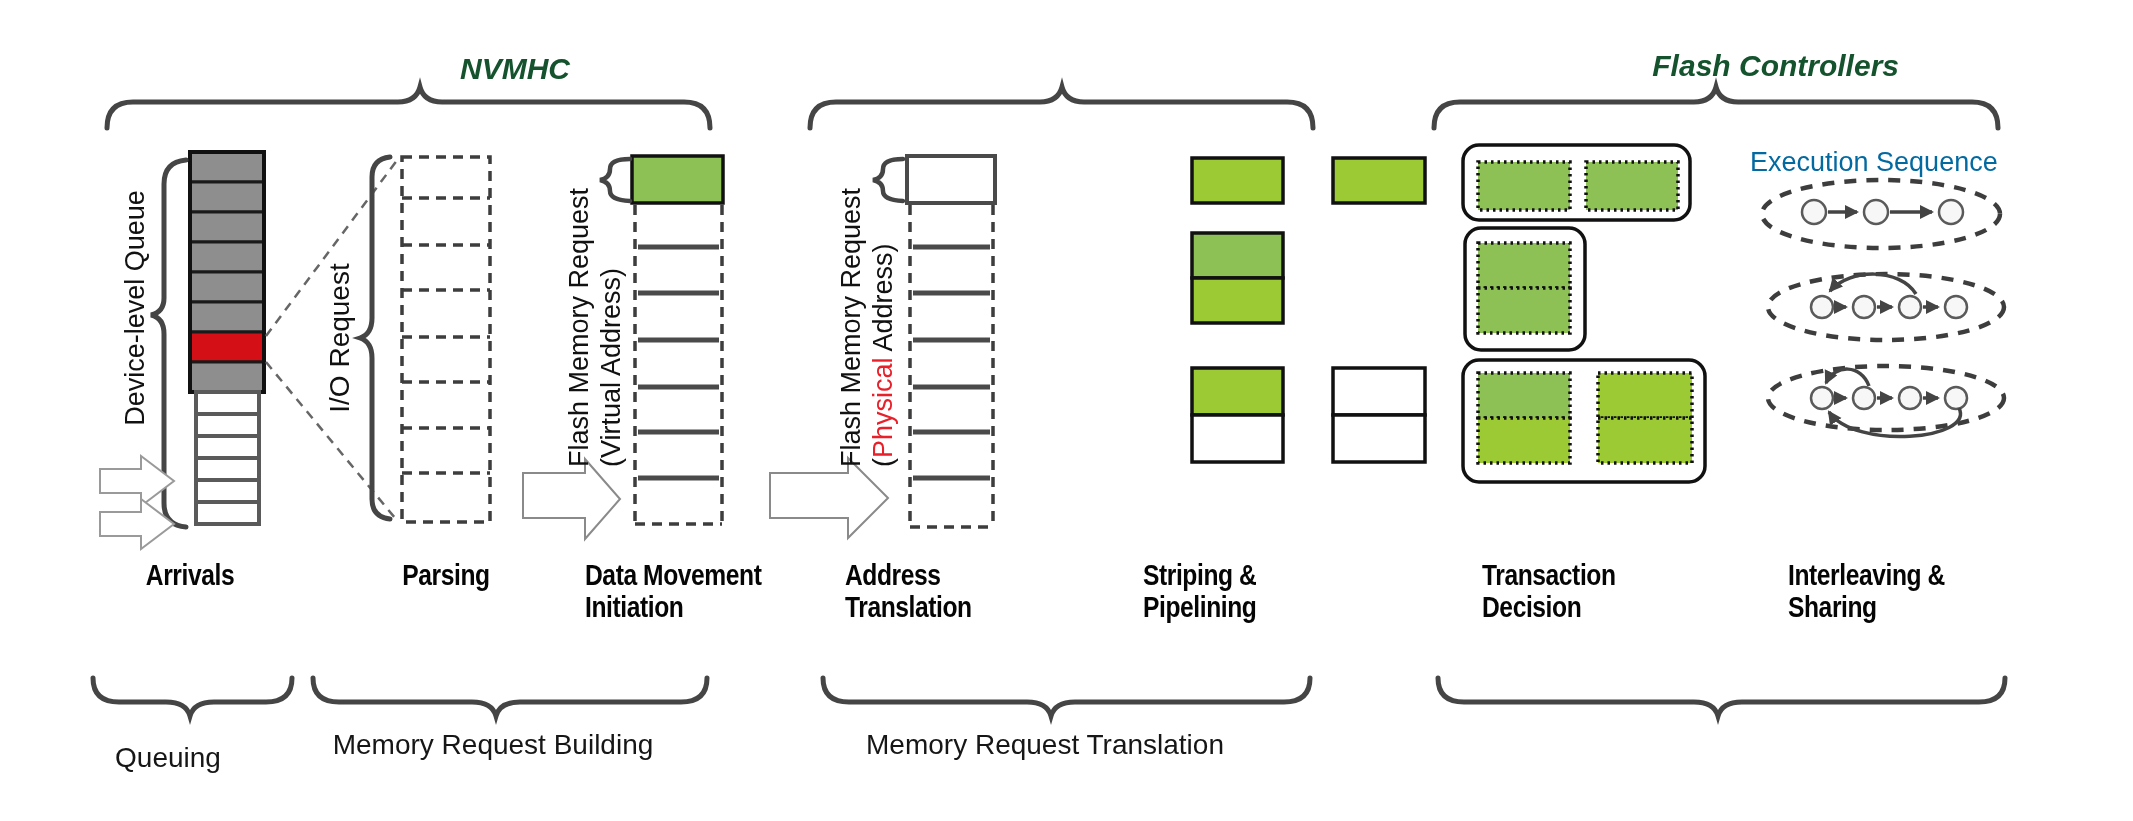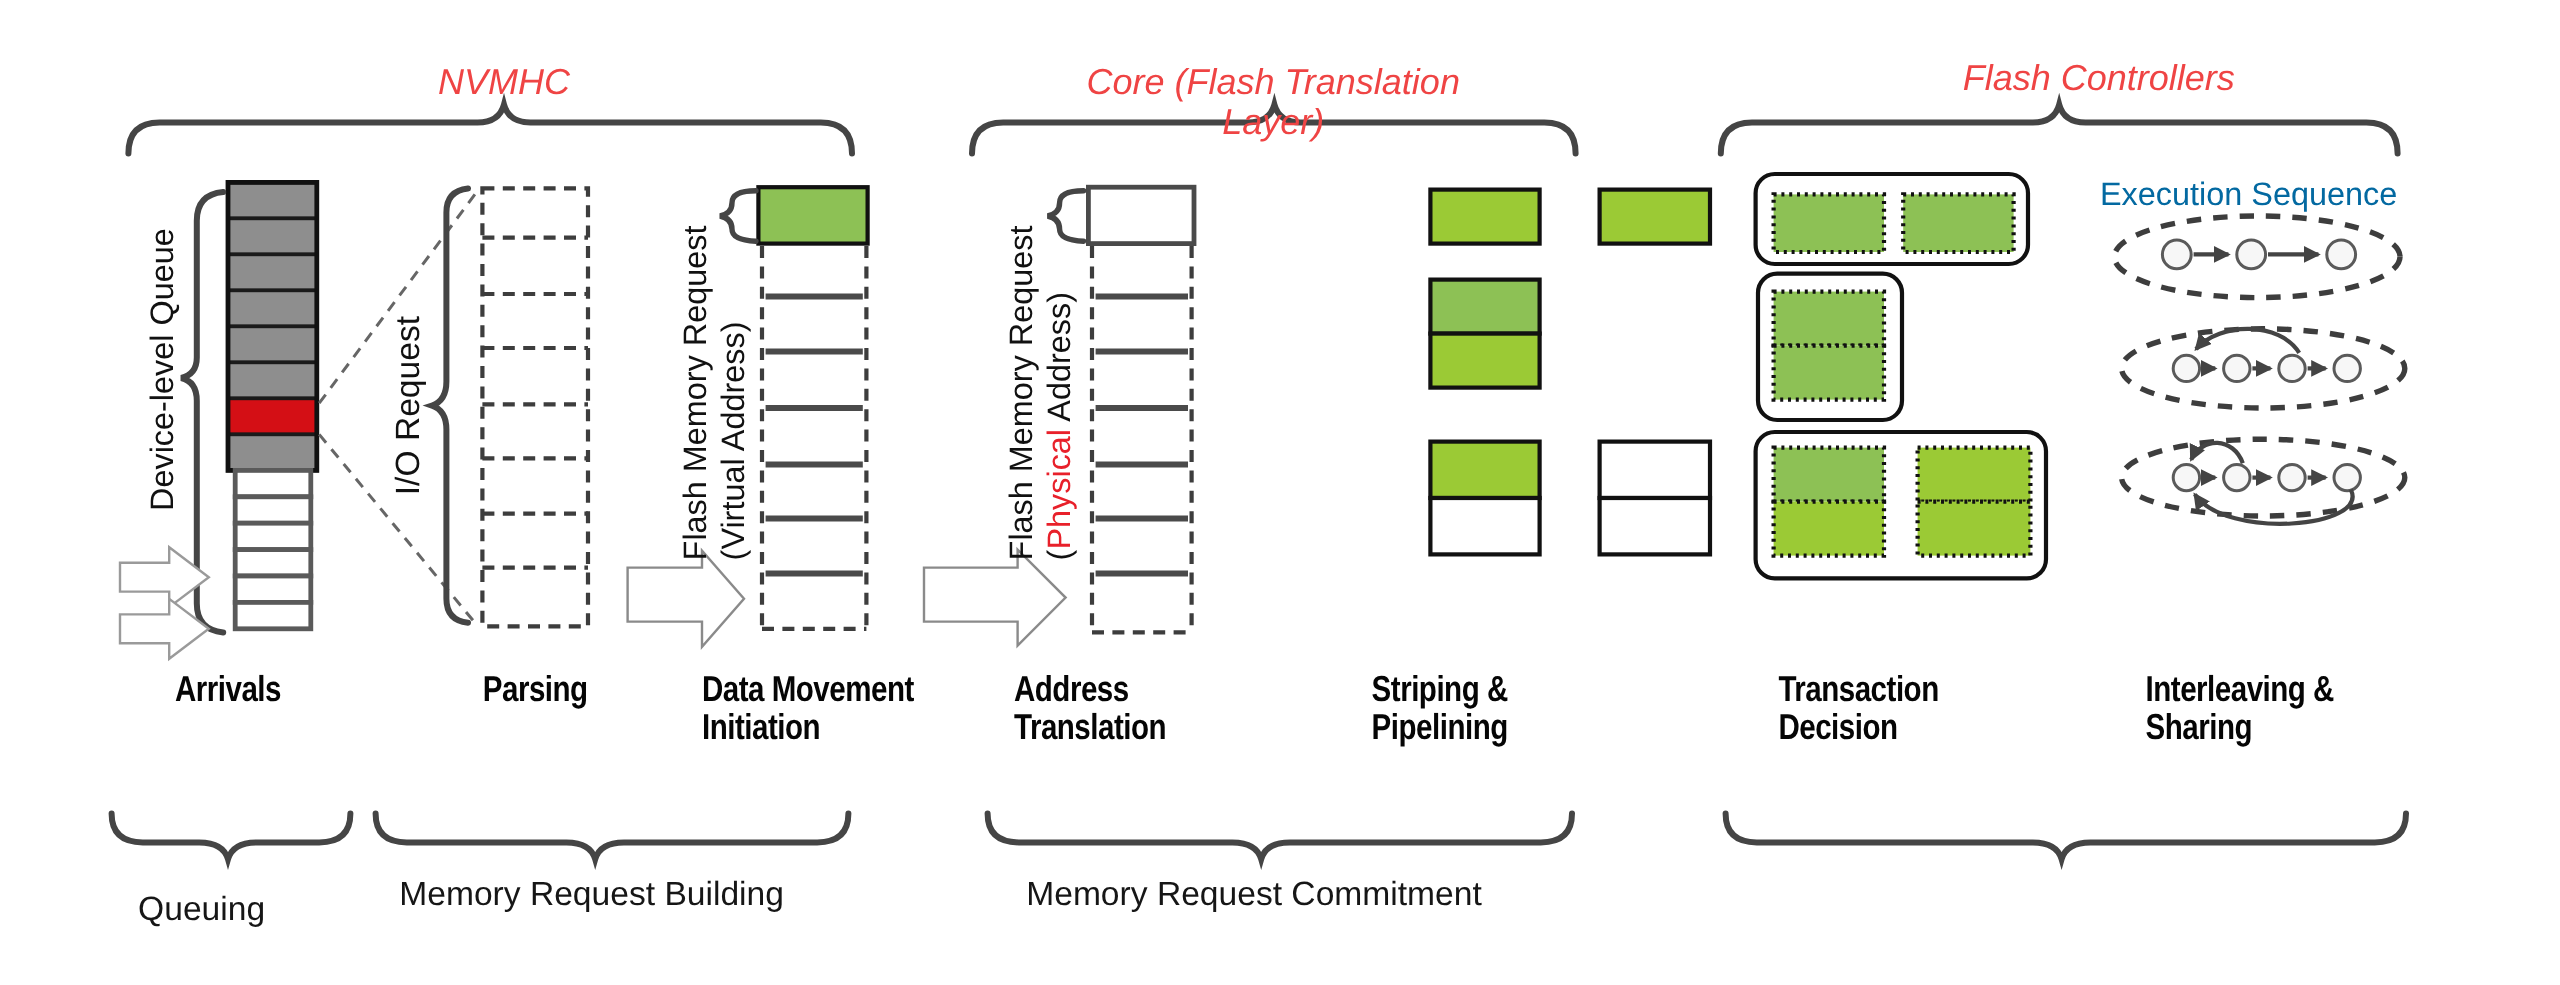--- a/index.html
+++ b/index.html
@@ -25,21 +25,21 @@
   .arrow-thin{fill:#fff;stroke:#9a9a9a;stroke-width:2;}
   .arrow-big{fill:#fff;stroke:#8a8a8a;stroke-width:2;}
   .dot-box{stroke:#111;stroke-width:3.5;stroke-dasharray:2.5 4;}
   .round-rect{fill:#fff;stroke:#111;stroke-width:3.5;}
   .ellipse-d{fill:none;stroke:#3d3d3d;stroke-width:4.5;stroke-dasharray:12 10;}
   .node{fill:#f7f7f7;stroke:#5a5a5a;stroke-width:2.5;}
   .flow{stroke:#444;stroke-width:3.5;fill:none;marker-end:url(#arr);}
 
   
   .t{position:absolute;}
-  .t-title{font-style:italic;font-weight:normal;font-size:30px;color:#ef4444;text-align:center;}
+  .t-title{font-style:italic;font-weight:bold;font-size:30px;color:#14532d;text-align:right;}
   .stage-label{font-weight:bold;font-size:30px;line-height:1.08;color:#050505;
                transform:scaleX(0.82);transform-origin:left center;letter-spacing:-0.5px;}
   .stage-label.centered{text-align:center;transform-origin:center center;}
   .phase-label{font-size:28px;color:#161616;text-align:center;font-weight:400;}
   .es-label{font-size:27px;color:#0369a1;}
   .rot{transform:rotate(-90deg);transform-origin:center center;font-size:27px;color:#111;
        line-height:1.18;text-align:center;}
   .rot.two{text-align:left;}
   .blockline{display:block;}
   .redword{color:var(--physical-red);}
@@ -192,21 +192,20 @@
     <circle class="node" cx="1956" cy="398" r="11"></circle>
     <path class="flow" d="M 1835 398 H 1846"></path>
     <path class="flow" d="M 1877 398 H 1892"></path>
     <path class="flow" d="M 1923 398 H 1938"></path>
     <path class="flow" d="M 1869 386 C 1861 364 1835 364 1826 383"></path>
     <path class="flow" d="M 1959 408 C 1975 440 1855 450 1829 412"></path>
   </g>
 </svg>
 
 <div class="t t-title" style="left:270px;top:52px;width:300px;">NVMHC</div>
-<div class="t t-title" style="left:861px;top:52px;width:400px;">Core (Flash Translation Layer)</div>
 <div class="t t-title" style="left:1599px;top:49px;width:300px;">Flash Controllers</div>
 
 <div class="t rot" style="left:-39px;top:292px;width:350px;height:32px;">Device-level Queue</div>
 <div class="t rot" style="left:179px;top:322px;width:320px;height:32px;font-size:28px;">I/O Request</div>
 <div class="t rot two" style="left:441px;top:280px;width:310px;height:64px;">
   <span class="blockline">Flash Memory Request</span>
   <span class="blockline">(Virtual Address)</span>
 </div>
 <div class="t rot two" style="left:713px;top:280px;width:310px;height:64px;">
   <span class="blockline">Flash Memory Request</span>
@@ -233,15 +232,15 @@
   <span class="blockline">Transaction</span>
   <span class="blockline">Decision</span>
 </div>
 <div class="t stage-label" style="left:1788px;top:559px;width:240px;">
   <span class="blockline">Interleaving &amp;</span>
   <span class="blockline">Sharing</span>
 </div>
 
 <div class="t phase-label" style="left:88px;top:726px;width:160px;margin-top:16px;">Queuing</div>
 <div class="t phase-label" style="left:303px;top:729px;width:380px;">Memory Request Building</div>
-<div class="t phase-label" style="left:845px;top:729px;width:400px;">Memory Request Commitment</div>
+<div class="t phase-label" style="left:845px;top:729px;width:400px;">Memory Request Translation</div>
 
 </div>
 
 </body></html>

